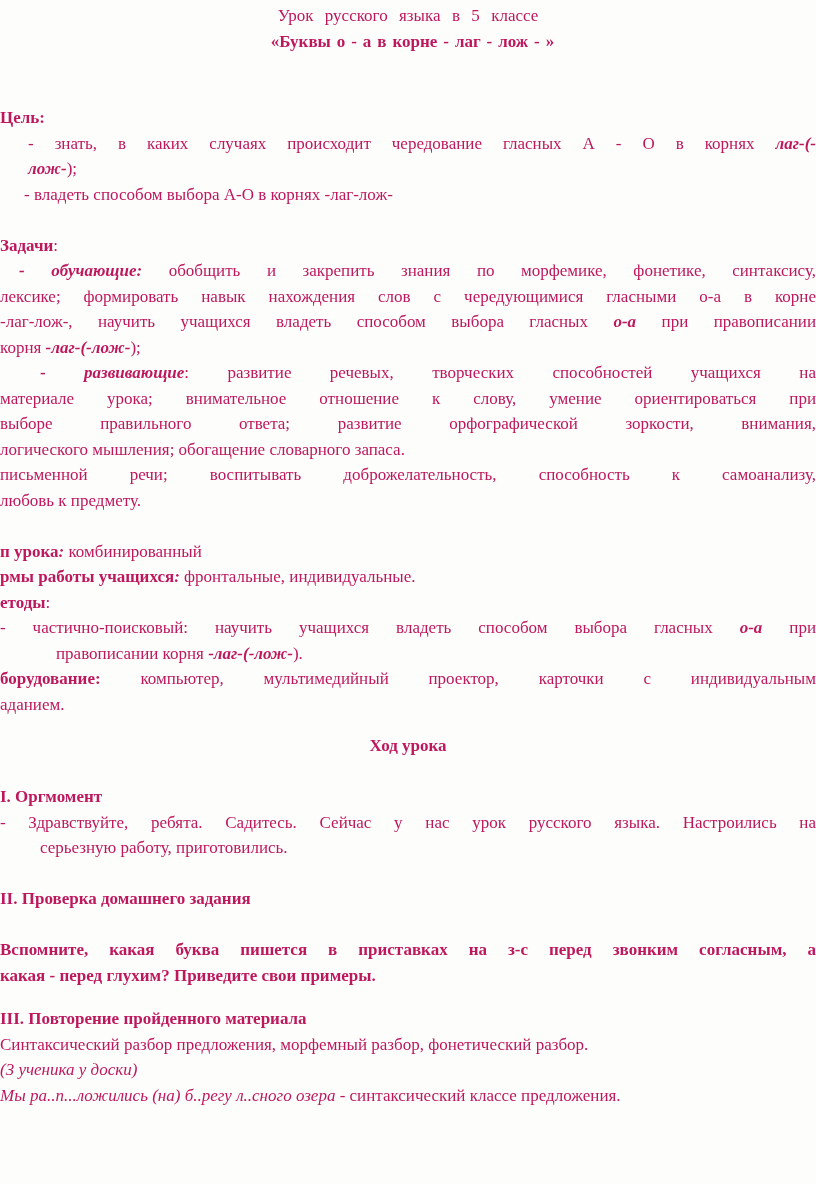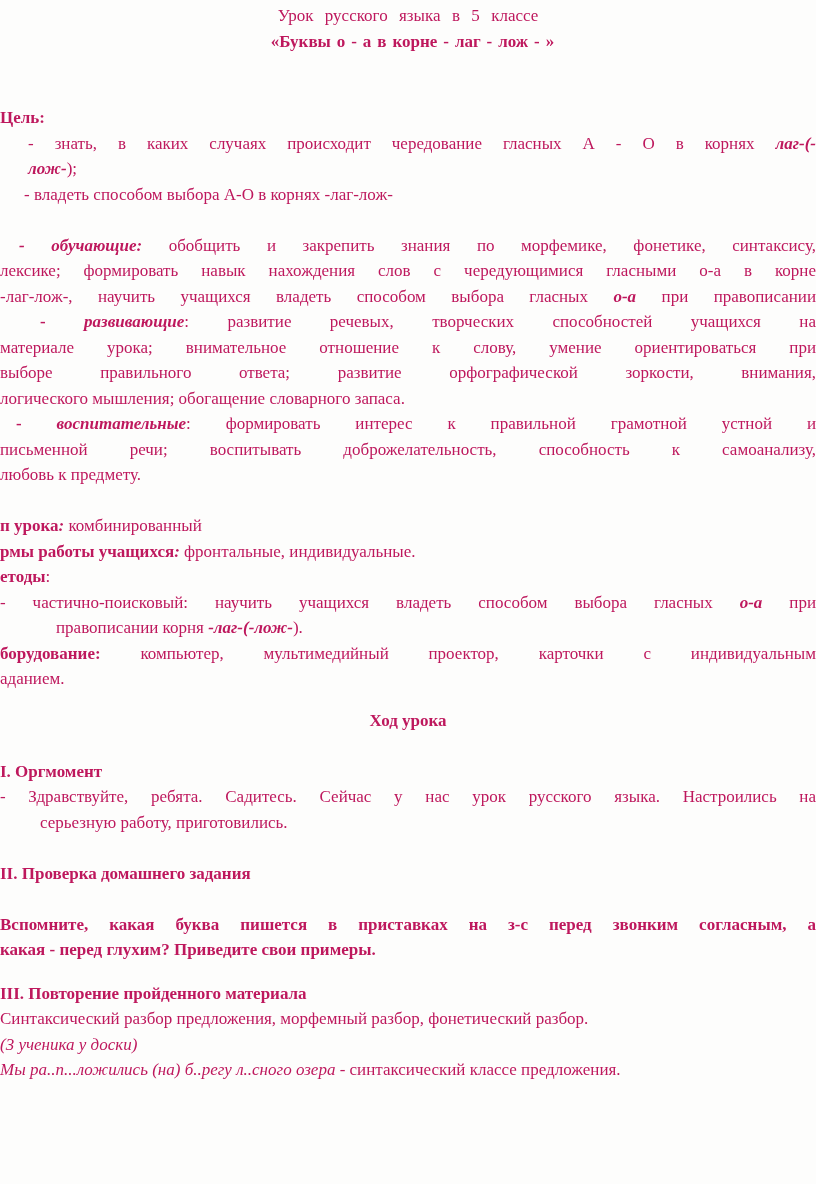--- a/index.html
+++ b/index.html
@@ -43,28 +43,29 @@
   <div class="doc-body">
       <div class="line center title1"><span class="">Урок русского языка в 5 классе</span></div>
       <div class="line center title2"><span class="b">«Буквы о - а в корне - лаг - лож - »</span></div>
       <div class="blank-line" style="height: 25.5px;"></div>
       <div class="blank-line" style="height: 25.5px;"></div>
       <div class="line"><span class="b">Цель:</span></div>
       <div class="line just" style="padding-left: 28px;"><span class="">- знать, в каких случаях происходит чередование гласных А - О в корнях </span><span class="b i">лаг-(-</span></div>
       <div class="line" style="padding-left: 28px;"><span class="b i">лож-</span><span class="">);</span></div>
       <div class="line" style="padding-left: 24px;"><span class="">- владеть способом выбора А-О в корнях -лаг-лож-</span></div>
       <div class="blank-line" style="height: 25.5px;"></div>
+      <div class="line"><span class="b">Задачи</span><span class="">:</span></div>
       <div class="line just" style="padding-left: 19px;"><span class="b i">- обучающие: </span><span class="">обобщить и закрепить знания по морфемике, фонетике, синтаксису,</span></div>
       <div class="line just"><span class="">лексике; формировать навык нахождения слов с чередующимися гласными о-а в корне</span></div>
       <div class="line just"><span class="">-лаг-лож-, научить учащихся владеть способом выбора гласных </span><span class="b i">о-а</span><span class=""> при правописании</span></div>
+      <div class="line"><span class="">корня </span><span class="b i">-лаг-(-лож-</span><span class="">);</span></div>
       <div class="line just" style="padding-left: 40px;"><span class="b">- </span><span class="b i">развивающие</span><span class="">: развитие речевых, творческих способностей учащихся на</span></div>
       <div class="line just"><span class="">материале урока; внимательное отношение к слову, умение ориентироваться при</span></div>
       <div class="line just"><span class="">выборе правильного ответа; развитие орфографической зоркости, внимания,</span></div>
       <div class="line"><span class="">логического мышления; обогащение словарного запаса.</span></div>
-      <div class="line just" style="padding-left: 16px;"><span class="b">- </span><span class="b i">воспитательные</span><span class="">: формировать интерес к правильной грамотной устной и</span></div>
       <div class="line just"><span class="">письменной речи; воспитывать доброжелательность, способность к самоанализу,</span></div>
       <div class="line"><span class="">любовь к предмету.</span></div>
       <div class="blank-line" style="height: 25.5px;"></div>
       <div class="line"><span class="b">п урока</span><span class="b i">:</span><span class=""> комбинированный</span></div>
       <div class="line"><span class="b">рмы работы учащихся</span><span class="b i">:</span><span class=""> фронтальные, индивидуальные.</span></div>
       <div class="line"><span class="b">етоды</span><span class="">:</span></div>
       <div class="line just"><span class="">- частично-поисковый: научить учащихся владеть способом выбора гласных </span><span class="b i">о-а</span><span class=""> при</span></div>
       <div class="line" style="padding-left: 56px;"><span class="">правописании корня </span><span class="b i">-лаг-(-лож-</span><span class="">).</span></div>
       <div class="line just"><span class="b">борудование:</span><span class=""> компьютер, мультимедийный проектор, карточки с индивидуальным</span></div>
       <div class="line"><span class="">аданием.</span></div>

